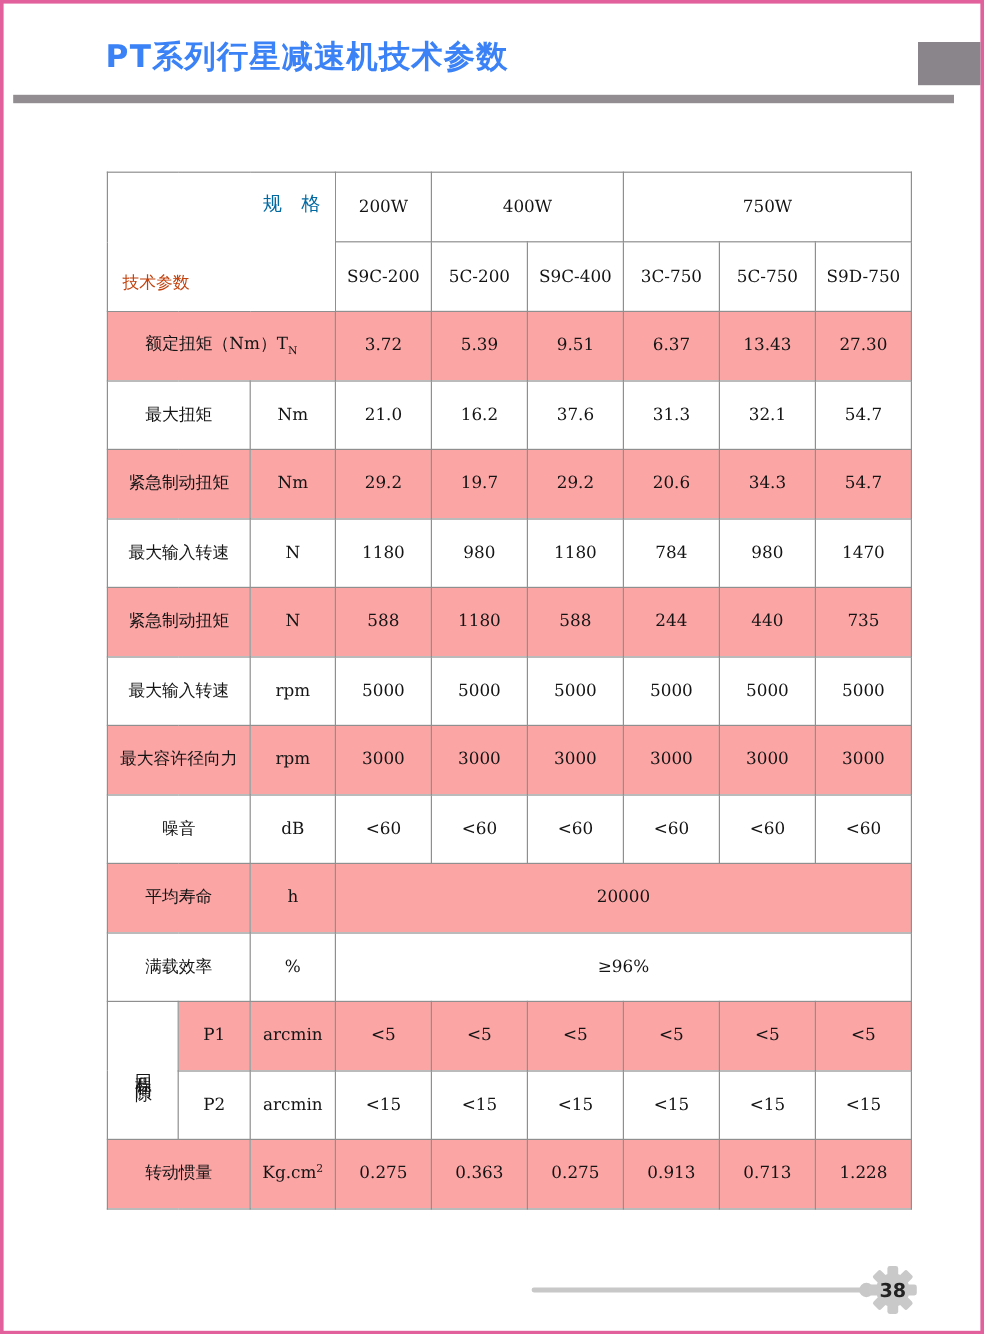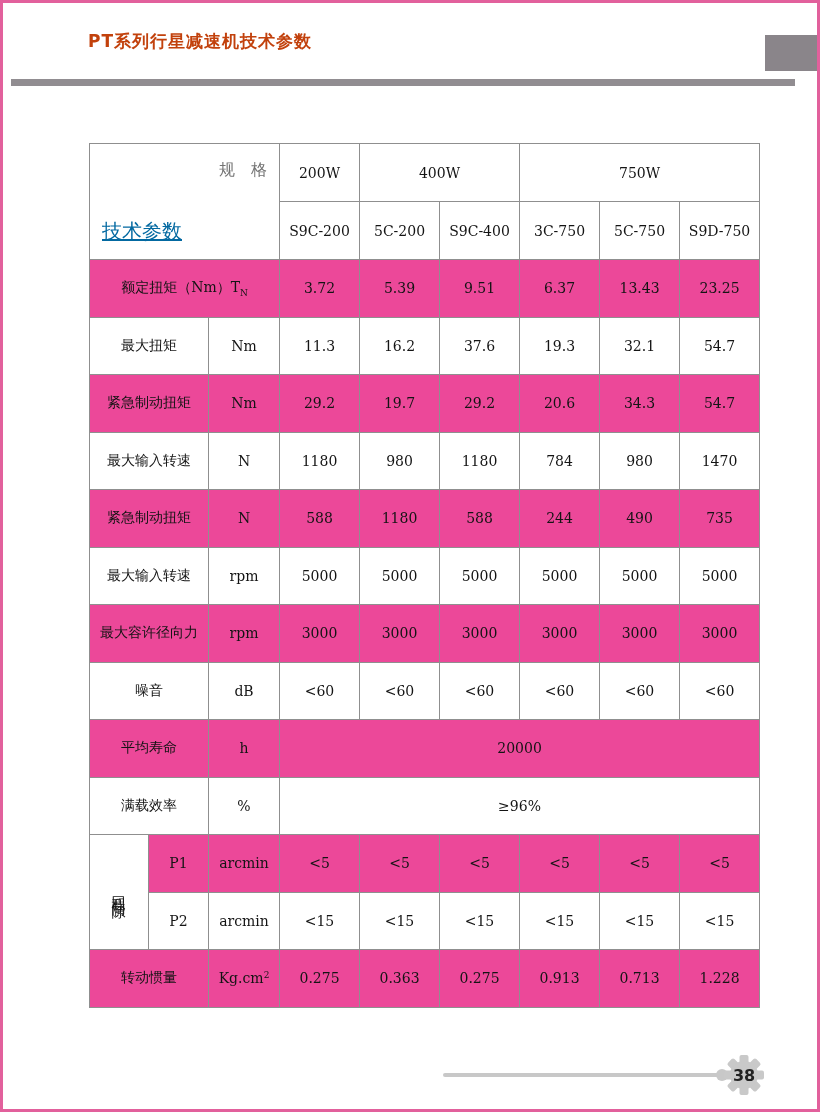--- a/index.html
+++ b/index.html
@@ -9,21 +9,21 @@
     box-sizing:border-box;
     border:3px solid #e2609c;
     background:#ffffff;
     font-family:"DejaVu Sans", sans-serif;
     color:#111;
     overflow:hidden;
   }
   
   .title{
     position:absolute;left:85px;top:27px;margin:0;
-    font-size:17px;font-weight:bold;color:#c2410c;
+    font-size:26px;font-weight:bold;color:#3b82f6;
     letter-spacing:1px;
     font-family:"DejaVu Sans", sans-serif;
   }
   .header-square{
     position:absolute;left:762px;top:32px;width:53px;height:36px;
     background:#8a858a;
   }
   .header-rule{
     position:absolute;left:8px;top:76px;width:784px;height:7px;
     background:#918d91;
@@ -37,35 +37,35 @@
     font-family:"DejaVu Serif", serif;
     font-size:14px;color:#141414;
   }
   .spec-table td{
     border:1px solid #8f8f8f;
     text-align:center;vertical-align:middle;
     padding:0;overflow:hidden;
   }
   .spec-table thead tr{height:58px;}
   .spec-table tbody tr{height:57.5px;}
-  .spec-table td.shade{background:#ec4899;}
+  .spec-table td.shade{background:#fca5a5;}
   .spec-table td.white{background:#ffffff;}
   .corner-cell{
     position:relative;
     background:
       linear-gradient(to bottom right,
         transparent 49.6%, #979797 49.6%, #979797 50.4%, transparent 50.4%);
   }
   .corner-top{
     position:absolute;right:12px;top:16px;
-    font-size:16px;color:#737373;
+    font-size:16px;color:#0369a1;
   }
   .corner-bottom{
     position:absolute;left:12px;bottom:14px;
-    font-size:20px;color:#0369a1;text-decoration:underline;
+    font-size:14px;color:#c2410c;
   }
   .vcell span{
     writing-mode:vertical-rl;
     letter-spacing:3px;
     font-size:14px;
     display:inline-block;
   }
   .spec-table sub{font-size:9px;vertical-align:-4px;}
   .spec-table sup{font-size:9px;vertical-align:5px;}
   
@@ -126,29 +126,29 @@
         </tr>
       </thead>
       <tbody>
         <tr>
           <td colspan="3" class="shade"><span>额定扭矩（Nm）T</span><sub>N</sub></td>
           <td class="shade"><span>3.72</span></td>
           <td class="shade"><span>5.39</span></td>
           <td class="shade"><span>9.51</span></td>
           <td class="shade"><span>6.37</span></td>
           <td class="shade"><span>13.43</span></td>
-          <td class="shade"><span>23.25</span></td>
+          <td class="shade"><span>27.30</span></td>
         </tr>
         <tr>
           <td colspan="2" class="white"><span>最大扭矩</span></td>
           <td class="white"><span>Nm</span></td>
-          <td class="white"><span>11.3</span></td>
+          <td class="white"><span>21.0</span></td>
           <td class="white"><span>16.2</span></td>
           <td class="white"><span>37.6</span></td>
-          <td class="white"><span>19.3</span></td>
+          <td class="white"><span>31.3</span></td>
           <td class="white"><span>32.1</span></td>
           <td class="white"><span>54.7</span></td>
         </tr>
         <tr>
           <td colspan="2" class="shade"><span>紧急制动扭矩</span></td>
           <td class="shade"><span>Nm</span></td>
           <td class="shade"><span>29.2</span></td>
           <td class="shade"><span>19.7</span></td>
           <td class="shade"><span>29.2</span></td>
           <td class="shade"><span>20.6</span></td>
@@ -165,21 +165,21 @@
           <td class="white"><span>980</span></td>
           <td class="white"><span>1470</span></td>
         </tr>
         <tr>
           <td colspan="2" class="shade"><span>紧急制动扭矩</span></td>
           <td class="shade"><span>N</span></td>
           <td class="shade"><span>588</span></td>
           <td class="shade"><span>1180</span></td>
           <td class="shade"><span>588</span></td>
           <td class="shade"><span>244</span></td>
-          <td class="shade"><span>490</span></td>
+          <td class="shade"><span>440</span></td>
           <td class="shade"><span>735</span></td>
         </tr>
         <tr>
           <td colspan="2" class="white"><span>最大输入转速</span></td>
           <td class="white"><span>rpm</span></td>
           <td class="white"><span>5000</span></td>
           <td class="white"><span>5000</span></td>
           <td class="white"><span>5000</span></td>
           <td class="white"><span>5000</span></td>
           <td class="white"><span>5000</span></td>

